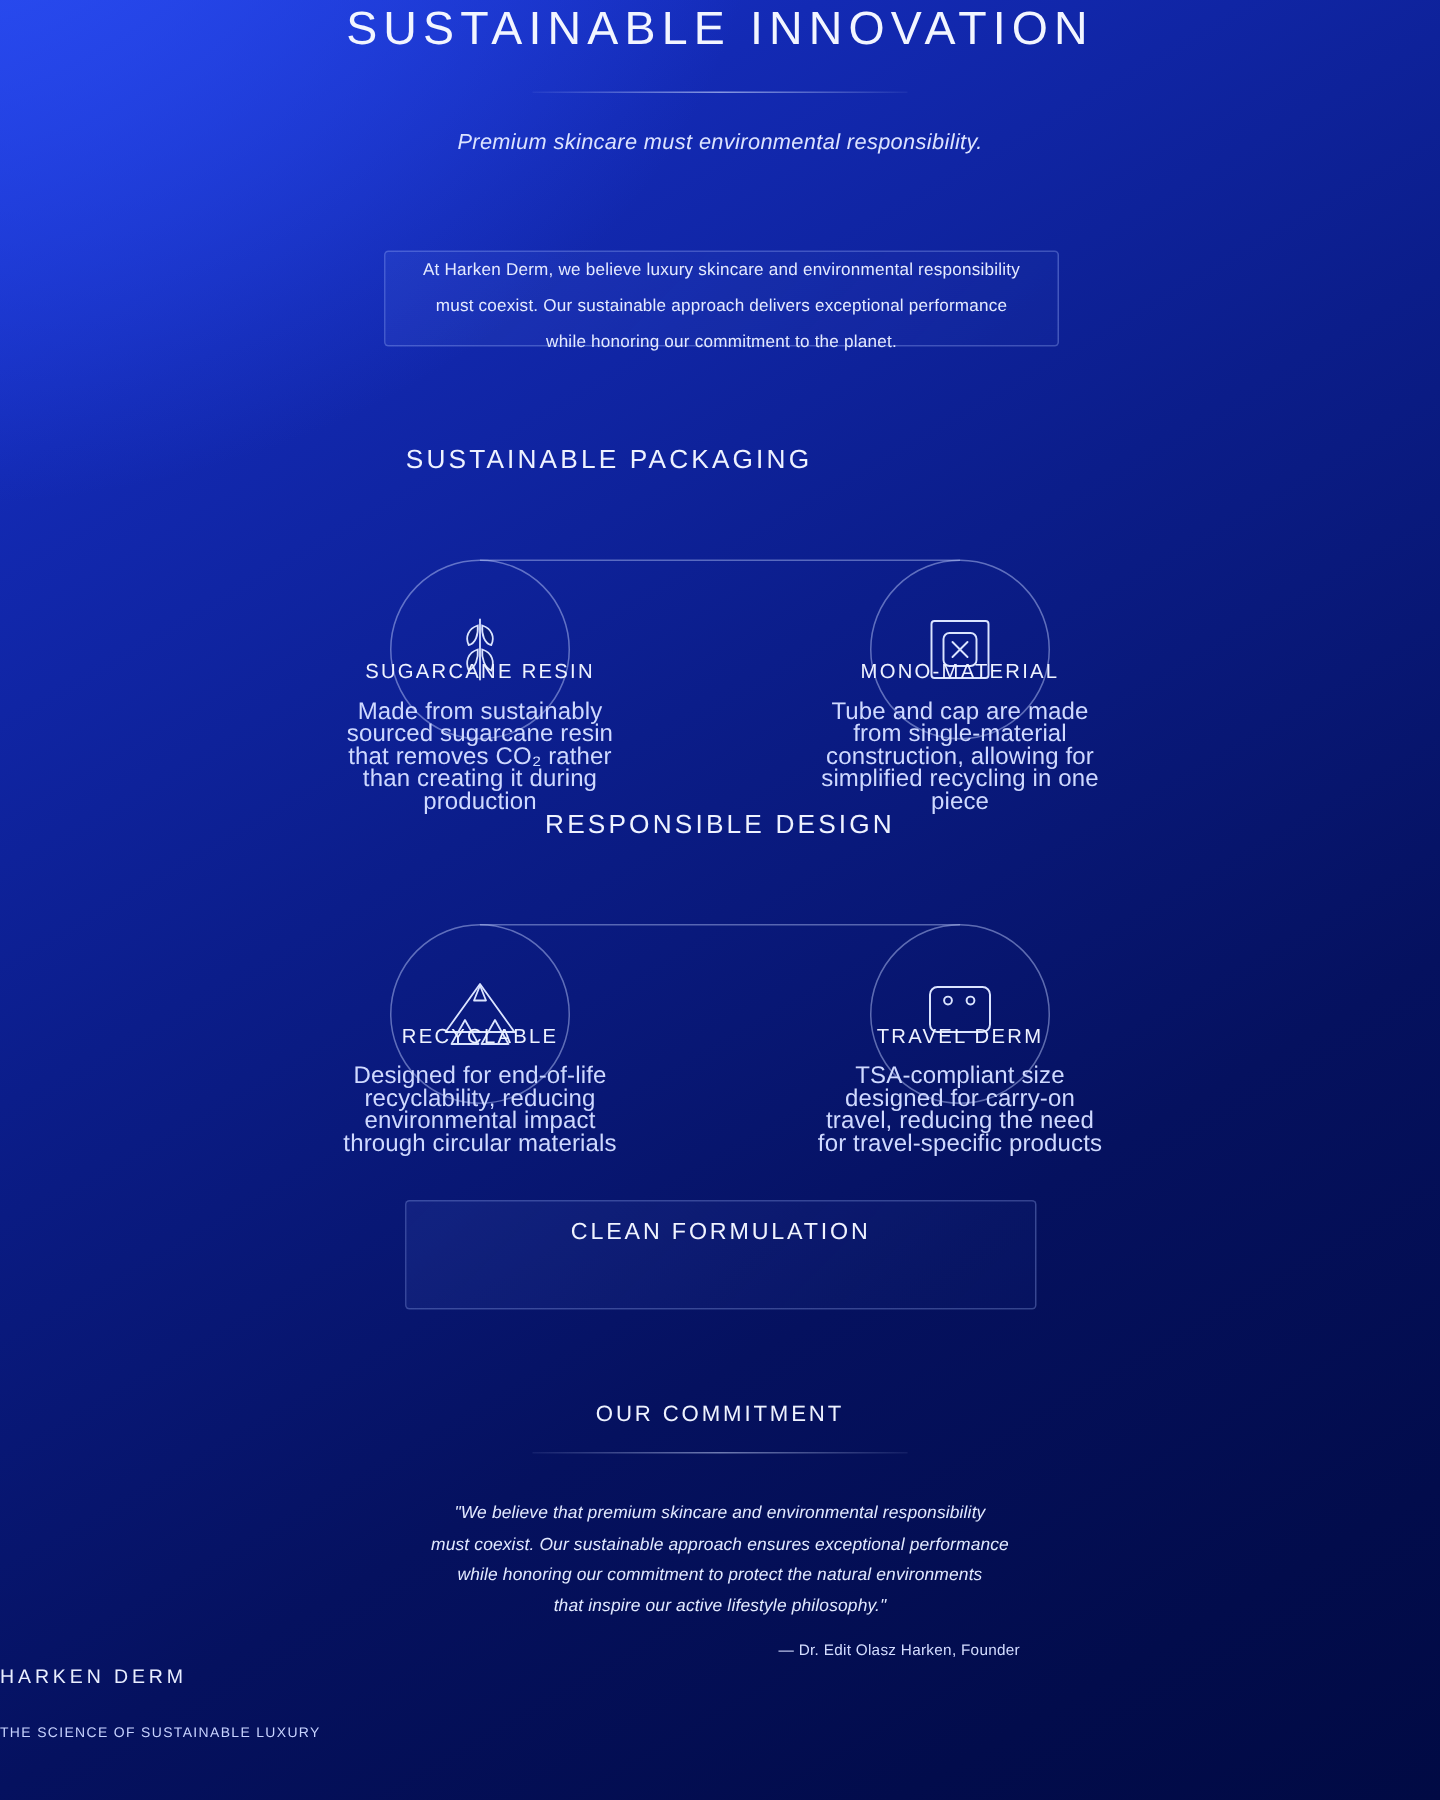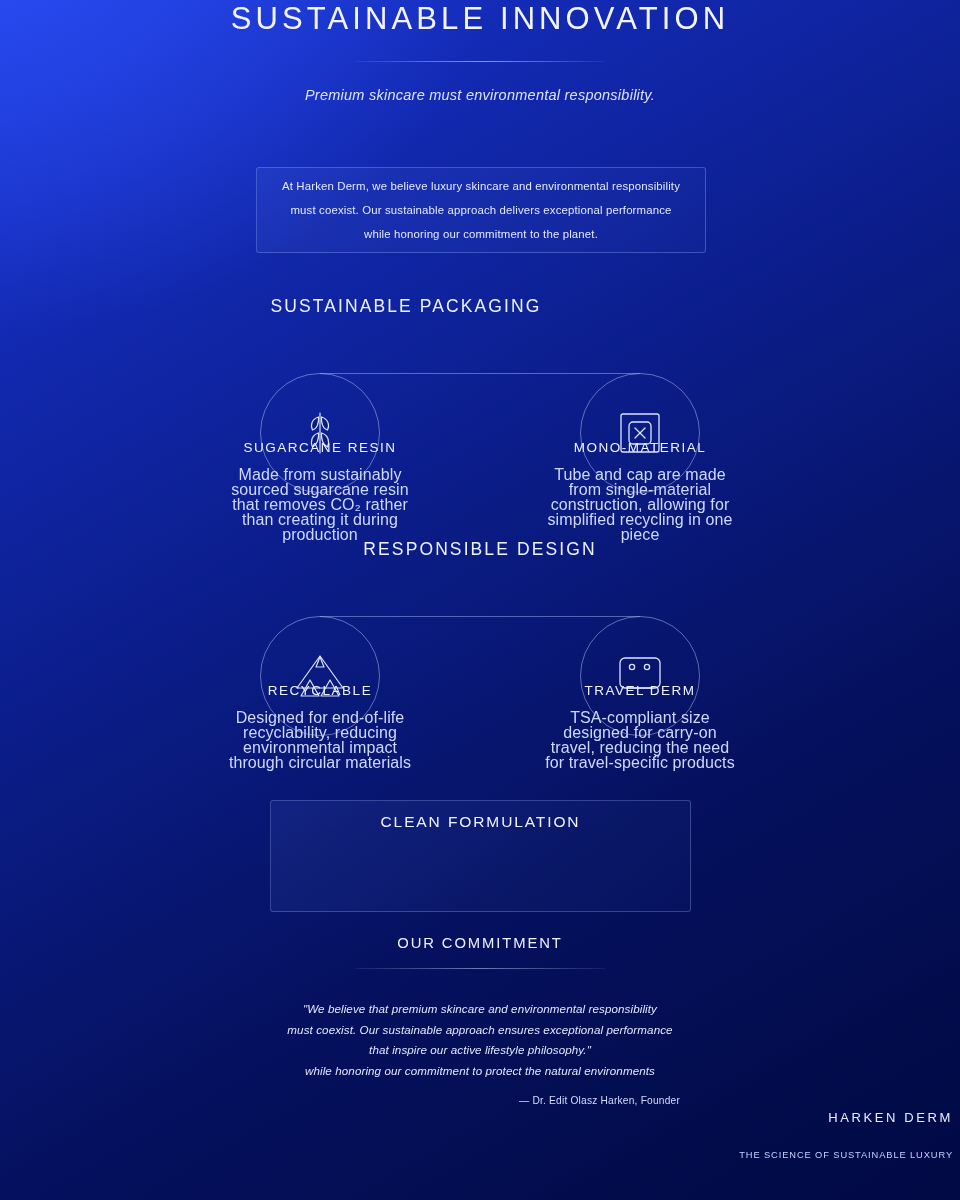--- a/index.html
+++ b/index.html
@@ -52,26 +52,25 @@
     letter-spacing: 0.25px;
     color: #dce3ff;
   }
 
   
   .intro-card {
     position: absolute;
     left: 256px;
     top: 167px;
     width: 450px;
-    height: 86px;
+    height: 64px;
     border: 1px solid rgba(170,190,255,0.30);
     border-radius: 3px;
     background: linear-gradient(135deg, rgba(120,150,255,0.10), rgba(70,100,230,0.05));
     display: flex;
-    align-items: center;
     justify-content: center;
   }
 
   .intro-text {
     font-size: 11.4px;
     line-height: 24px;
     text-align: center;
     color: #e4eaff;
     letter-spacing: 0.15px;
     width: 400px;
@@ -145,21 +144,21 @@
     color: #cfd9ff;
     letter-spacing: 0.1px;
   }
 
   
   .clean-card {
     position: absolute;
     left: 270px;
     top: 800px;
     width: 421px;
-    height: 112px;
+    height: 73px;
     border: 1px solid rgba(170,190,255,0.28);
     border-radius: 3px;
     background: linear-gradient(135deg, rgba(120,150,255,0.09), rgba(70,100,230,0.04));
     text-align: center;
     padding-top: 12px;
   }
 
   .clean-title {
     font-size: 15.5px;
     font-weight: 300;
@@ -214,21 +213,21 @@
     color: #d4ddff;
     letter-spacing: 0.2px;
   }
 
   
   .footer {
     position: absolute;
     left: 0;
     top: 1110px;
     width: 953px;
-    text-align: right;
+    text-align: left;
   }
 
   .brand {
     font-size: 13px;
     font-weight: 300;
     letter-spacing: 2.6px;
     color: #e9eeff;
   }
 
   .tagline {
@@ -339,22 +338,22 @@
   <div class="clean-card">
     <div class="clean-title">CLEAN FORMULATION</div>
   </div>
 
   <div class="commitment">
     <div class="commit-title">OUR COMMITMENT</div>
     <div class="commit-rule"></div>
     <div class="quote">
       <div>"We believe that premium skincare and environmental responsibility</div>
       <div>must coexist. Our sustainable approach ensures exceptional performance</div>
+      <div>while honoring our commitment to protect the natural environments</div>
       <div>that inspire our active lifestyle philosophy."</div>
-      <div>while honoring our commitment to protect the natural environments</div>
     </div>
     <div class="attribution">— Dr. Edit Olasz Harken, Founder</div>
   </div>
 
   <div class="footer">
     <div class="brand">HARKEN DERM</div>
     <div class="tagline">THE SCIENCE OF SUSTAINABLE LUXURY</div>
   </div>
 
 </div>

